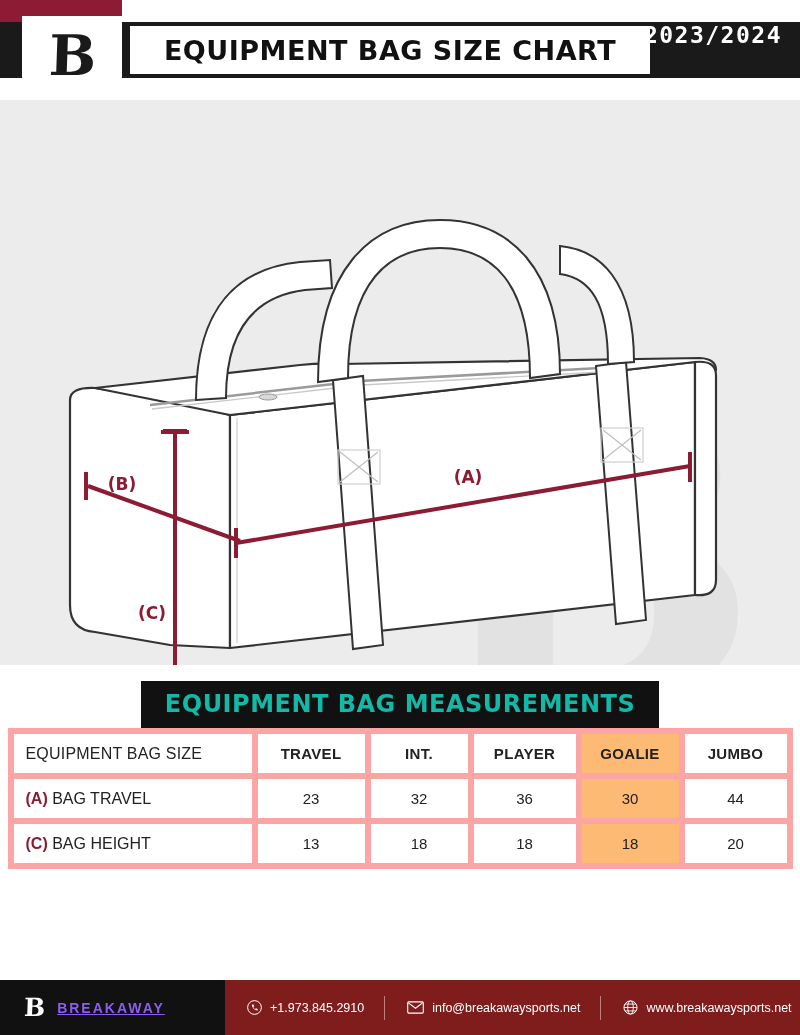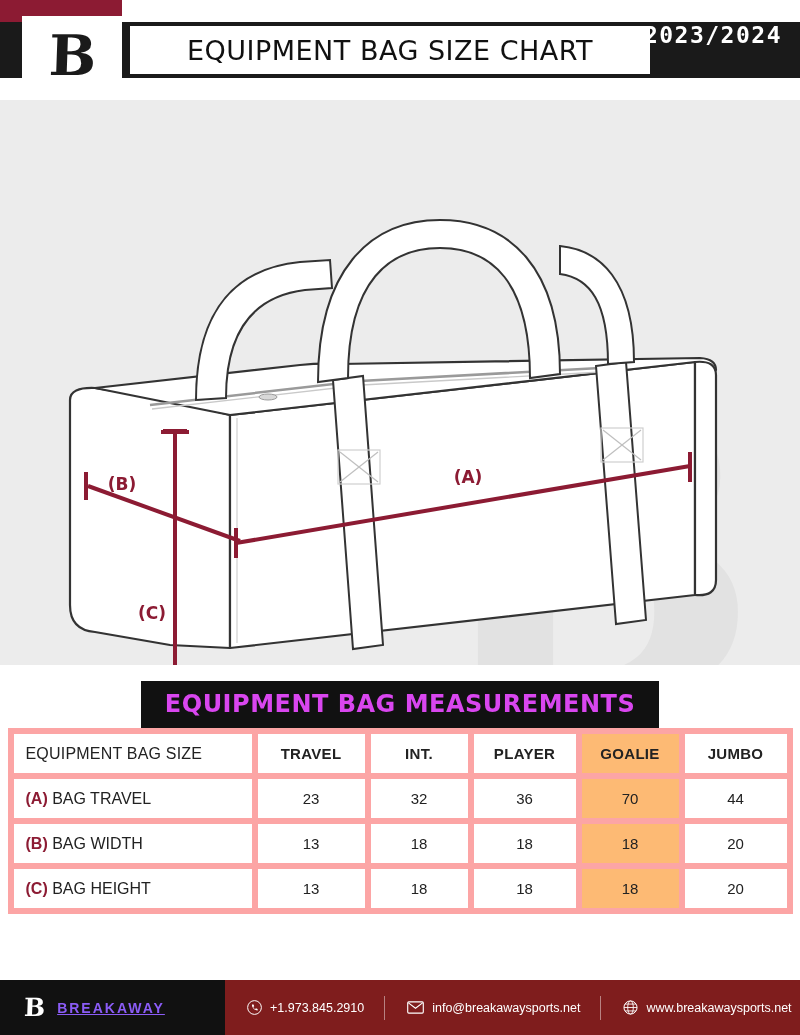--- a/index.html
+++ b/index.html
@@ -68,21 +68,21 @@
     width: 520px;
     height: 48px;
     background: #ffffff;
     display: flex;
     align-items: center;
     justify-content: center;
     z-index: 2;
   }
   .title-plate .title {
     font-family: "DejaVu Sans", sans-serif;
-    font-weight: normal;
+    font-weight: bold;
     font-size: 27px;
     letter-spacing: 0.5px;
     color: #111111;
     white-space: nowrap;
   }
   .season-badge {
     position: absolute;
     right: 18px;
     top: 22px;
     font-family: "DejaVu Sans Mono", monospace;
@@ -121,21 +121,21 @@
   
   .meas-section {
     position: relative;
     background: #ffffff;
     padding-top: 16px;
     text-align: center;
   }
   .meas-title-plate {
     display: inline-block;
     background: #111111;
-    color: #d946ef;
+    color: #14b8a6;
     padding: 9px 24px 10px 24px;
     font-family: "DejaVu Sans", sans-serif;
     font-weight: bold;
     font-size: 24px;
     letter-spacing: 0.5px;
   }
   .unit-line {
     margin-top: 12px;
     margin-bottom: 10px;
     font-style: italic;
@@ -346,33 +346,22 @@
       </thead>
       <tbody>
         <tr>
           <td class="rowhead">
             <span class="col-label">(A)</span>
             <span class="row-label">BAG TRAVEL</span>
           </td>
           <td>23</td>
           <td>32</td>
           <td>36</td>
-          <td class="highlight-col">70</td>
+          <td class="highlight-col">30</td>
           <td>44</td>
-        </tr>
-        <tr>
-          <td class="rowhead">
-            <span class="col-label">(B)</span>
-            <span class="row-label">BAG WIDTH</span>
-          </td>
-          <td>13</td>
-          <td>18</td>
-          <td>18</td>
-          <td class="highlight-col">18</td>
-          <td>20</td>
         </tr>
         <tr>
           <td class="rowhead">
             <span class="col-label">(C)</span>
             <span class="row-label">BAG HEIGHT</span>
           </td>
           <td>13</td>
           <td>18</td>
           <td>18</td>
           <td class="highlight-col">18</td>

